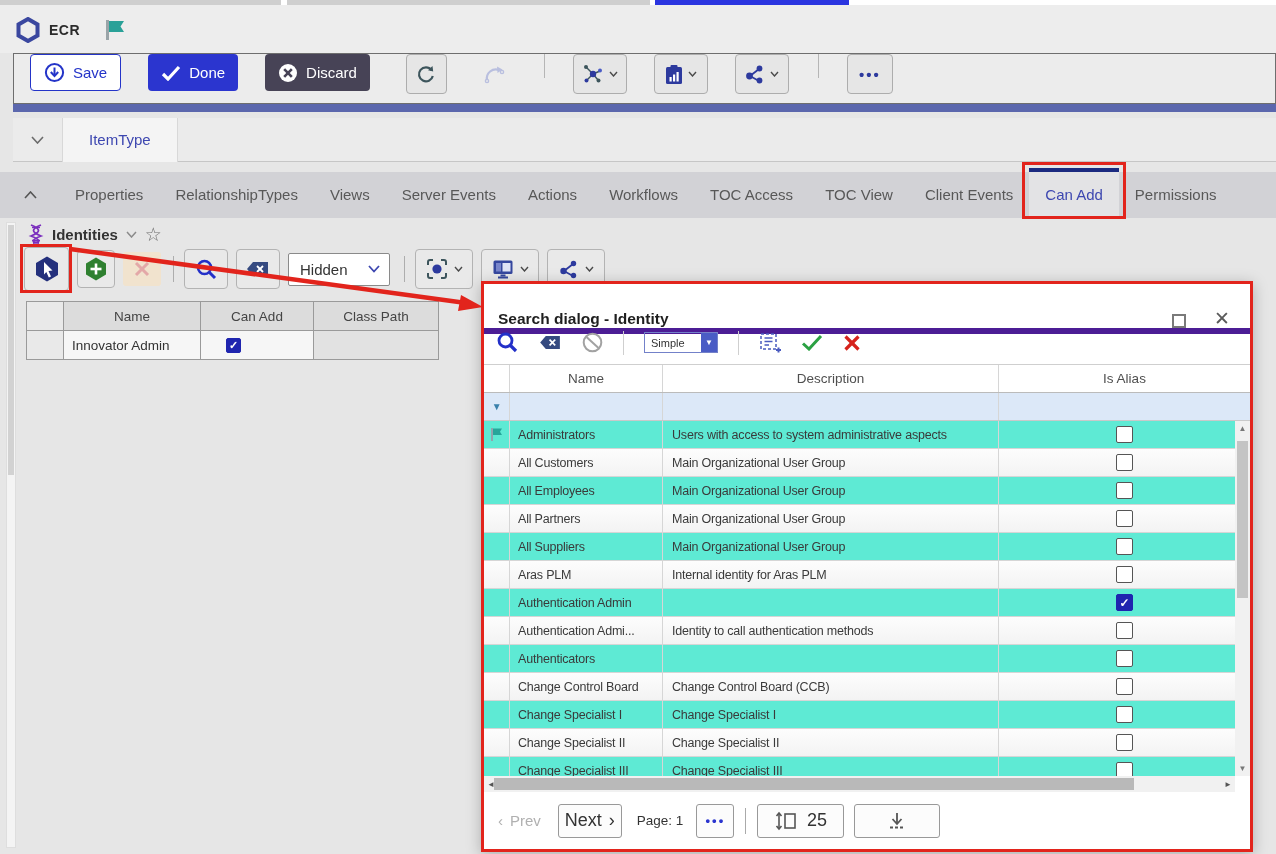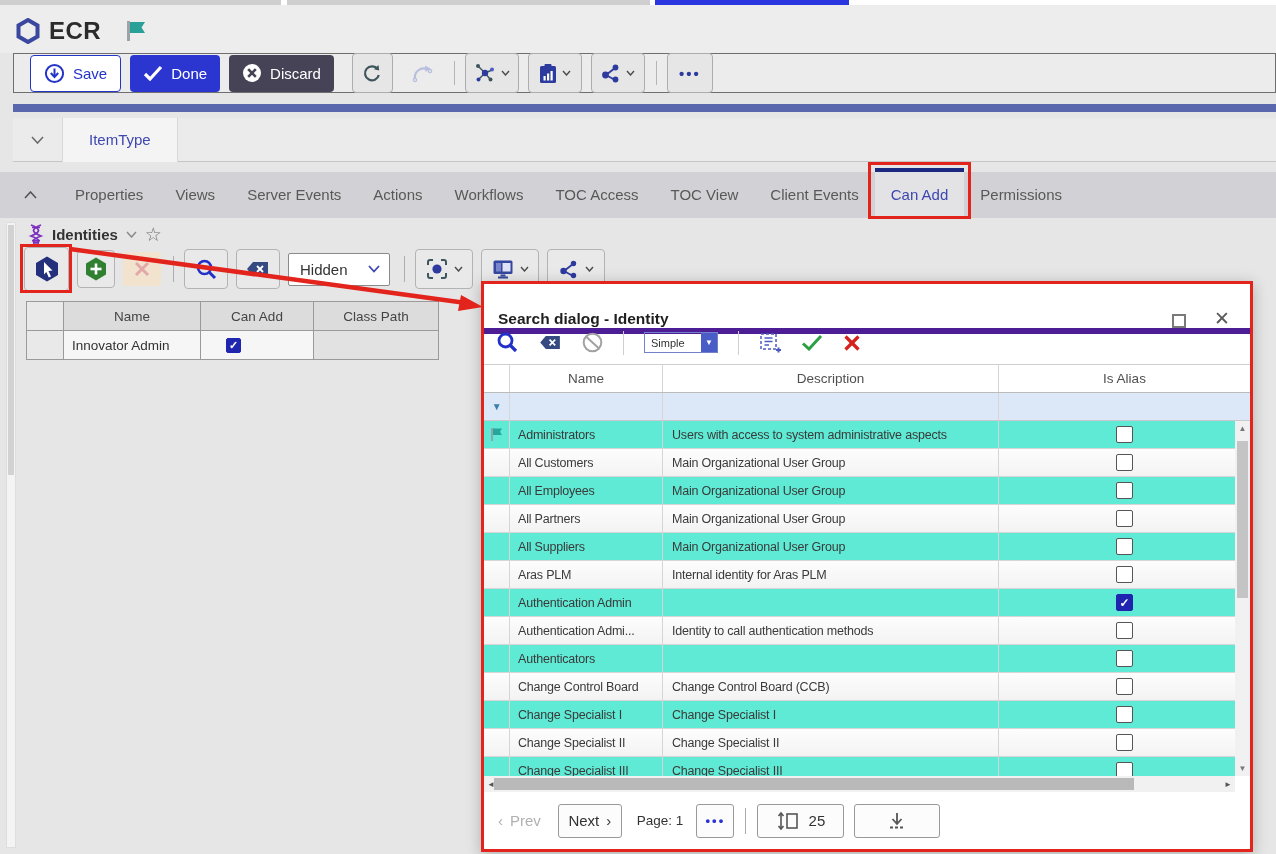--- a/index.html
+++ b/index.html
@@ -10,25 +10,25 @@
   }
   .abs { position:absolute; }
 
   
   .top-strip { left:0; top:0; width:1276px; height:5px; background:#fff; }
   .top-strip .seg { position:absolute; top:0; height:5px; }
 
   
   .app-header { left:0; top:5px; width:1276px; height:48px; background:#ededed; }
   .brand { position:absolute; left:16px; top:12px; display:flex; align-items:center; gap:9px; }
-  .brand-title { font-size:24px; font-weight:bold; color:#2b2b2b; letter-spacing:.5px; }
-
-  
-  .main-toolbar { left:13px; top:53px; width:1263px; height:40px; background:#ececec;
-    border:1px solid #6e6e6e; display:flex; align-items:center; padding-left:16px; }
+  .brand-title { font-size:14px; font-weight:bold; color:#2b2b2b; letter-spacing:.5px; }
+
+  
+  .main-toolbar { left:13px; top:53px; width:1263px; height:51px; background:#ececec;
+    border:1px solid #6e6e6e; display:flex; padding-left:16px;gap:18px; }
   .accent-bar { left:13px; top:104px; width:1263px; height:8px; background:#5b67ad; }
   .tb-btn { height:37px; border-radius:4px; display:flex; align-items:center; gap:8px;
     padding:0 13px; font-size:15px; margin-right:9px; }
   .btn-save { background:#fff; border:1px solid #2434c8; color:#2434c8; }
   .btn-done { background:#2b35cf; color:#fff; }
   .btn-discard { background:#474356; color:#fff; margin-right:18px; }
   .icon-btn { width:41px; height:40px; background:#e6e6e6; border:1px solid #adadad;
     border-radius:4px; display:flex; align-items:center; justify-content:center; margin-right:9px; }
   .dd-btn { width:54px; gap:5px; }
   .tb-sep { width:1px; height:24px; background:#b5b5b5; margin:0 10px 0 2px; }
@@ -131,21 +131,21 @@
 
   .hscroll { position:absolute; left:0; right:15px; top:492px; height:16px; background:#f1f1f1;
     display:flex; align-items:center; }
   .hscroll .arr { width:14px; font-size:8px; color:#555; text-align:center; }
   .hscroll .thumb { position:absolute; left:10px; width:640px; top:2px; height:12px; background:#b9b9b9; }
 
   .dlg-footer { position:absolute; left:0; right:0; top:508px; height:57px; display:flex;
     align-items:center; padding-left:14px; }
   .pg-prev { color:#b0b0b0; font-size:15px; display:flex; gap:7px; align-items:center; }
   .pg-btn { height:34px; border:1px solid #999; border-radius:3px; background:#fcfcfc;
-    display:flex; align-items:center; justify-content:center; gap:7px; font-size:15px; color:#333; }
+    display:flex; align-items:center; justify-content:center; gap:7px; font-size:18px; color:#333; }
   .pg-next { width:64px; margin-left:17px; }
   .pg-label { font-size:13.5px; color:#333; margin-left:15px; }
   .pg-more { width:38px; margin-left:13px; color:#2b35cf; font-weight:bold; letter-spacing:2px; font-size:13px; }
   .pg-sep { width:1px; height:26px; background:#aaa; margin:0 11px; }
   .pg-size { width:87px; gap:10px; }
   .pg-dl { width:86px; margin-left:10px; }
 
   svg { display:block; }
 </style>
 </head>
@@ -263,20 +263,21 @@
     <span>ItemType</span>
   </div>
 </div>
 
 <div class="abs tab-bar">
   <svg class="collapse-chev" width="13" height="8" viewBox="0 0 13 8">
     <polyline points="1,7 6.5,1 12,7" fill="none" stroke="#555" stroke-width="1.6"></polyline>
   </svg>
   <div id="tabs-host" style="display:flex; align-items:flex-end;">
       <div class="tab">Properties</div>
+      <div class="tab">RelationshipTypes</div>
       <div class="tab">Views</div>
       <div class="tab">Server Events</div>
       <div class="tab">Actions</div>
       <div class="tab">Workflows</div>
       <div class="tab">TOC Access</div>
       <div class="tab">TOC View</div>
       <div class="tab">Client Events</div>
       <div class="tab selected">Can Add<div class="tab-annotation"></div></div>
       <div class="tab">Permissions</div>
     </div>

